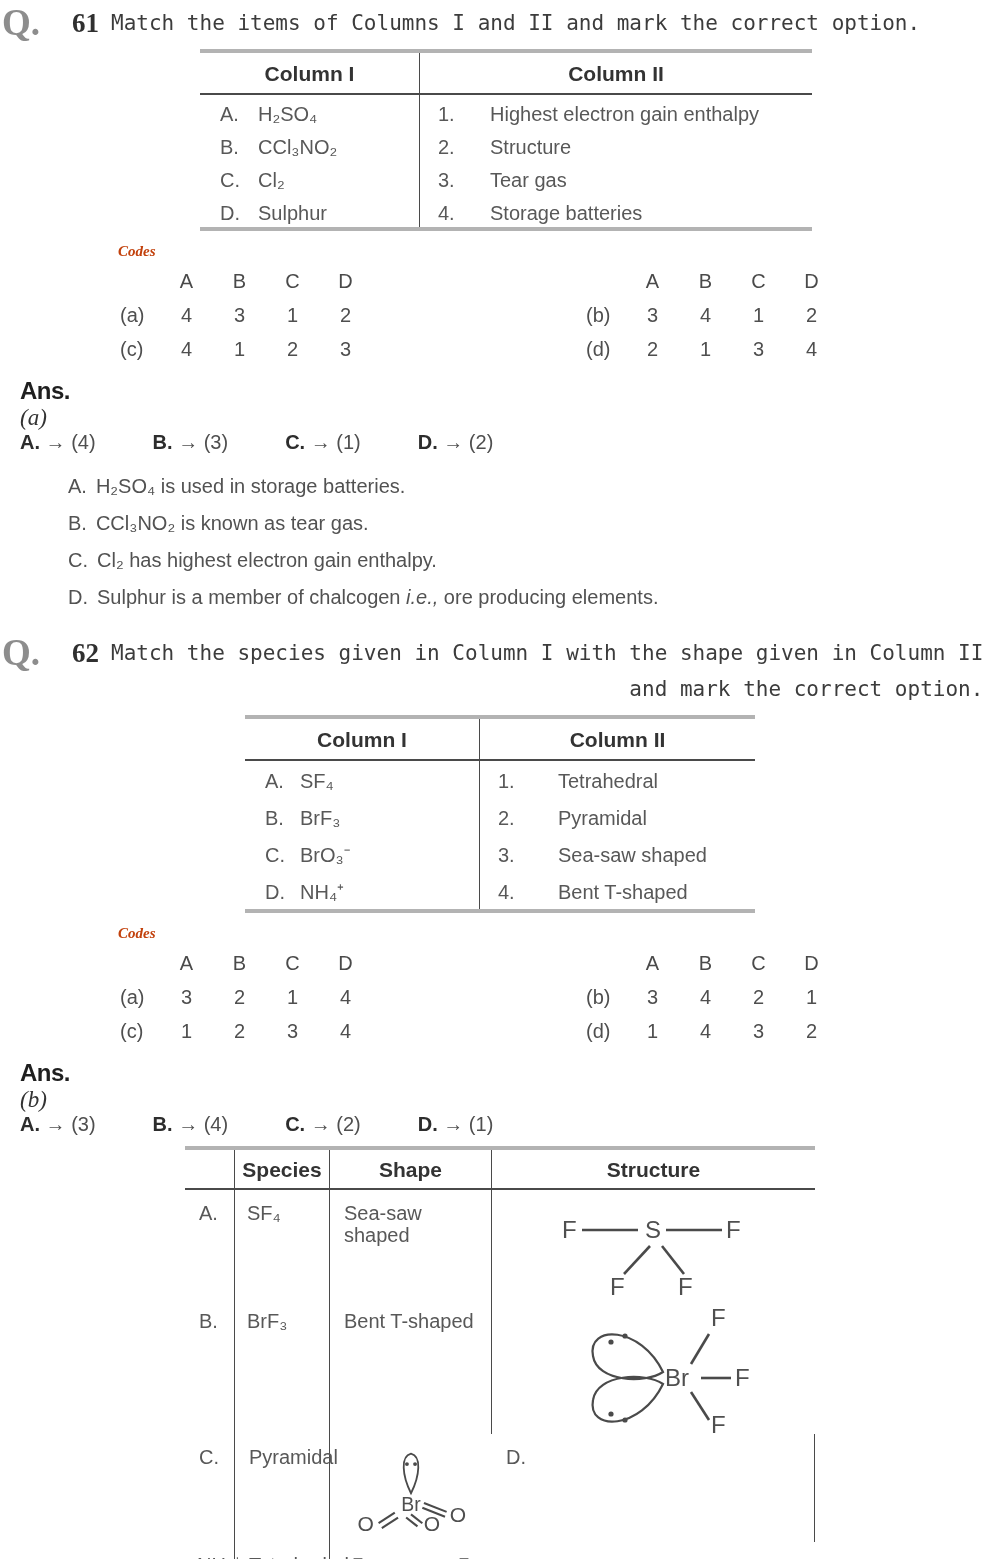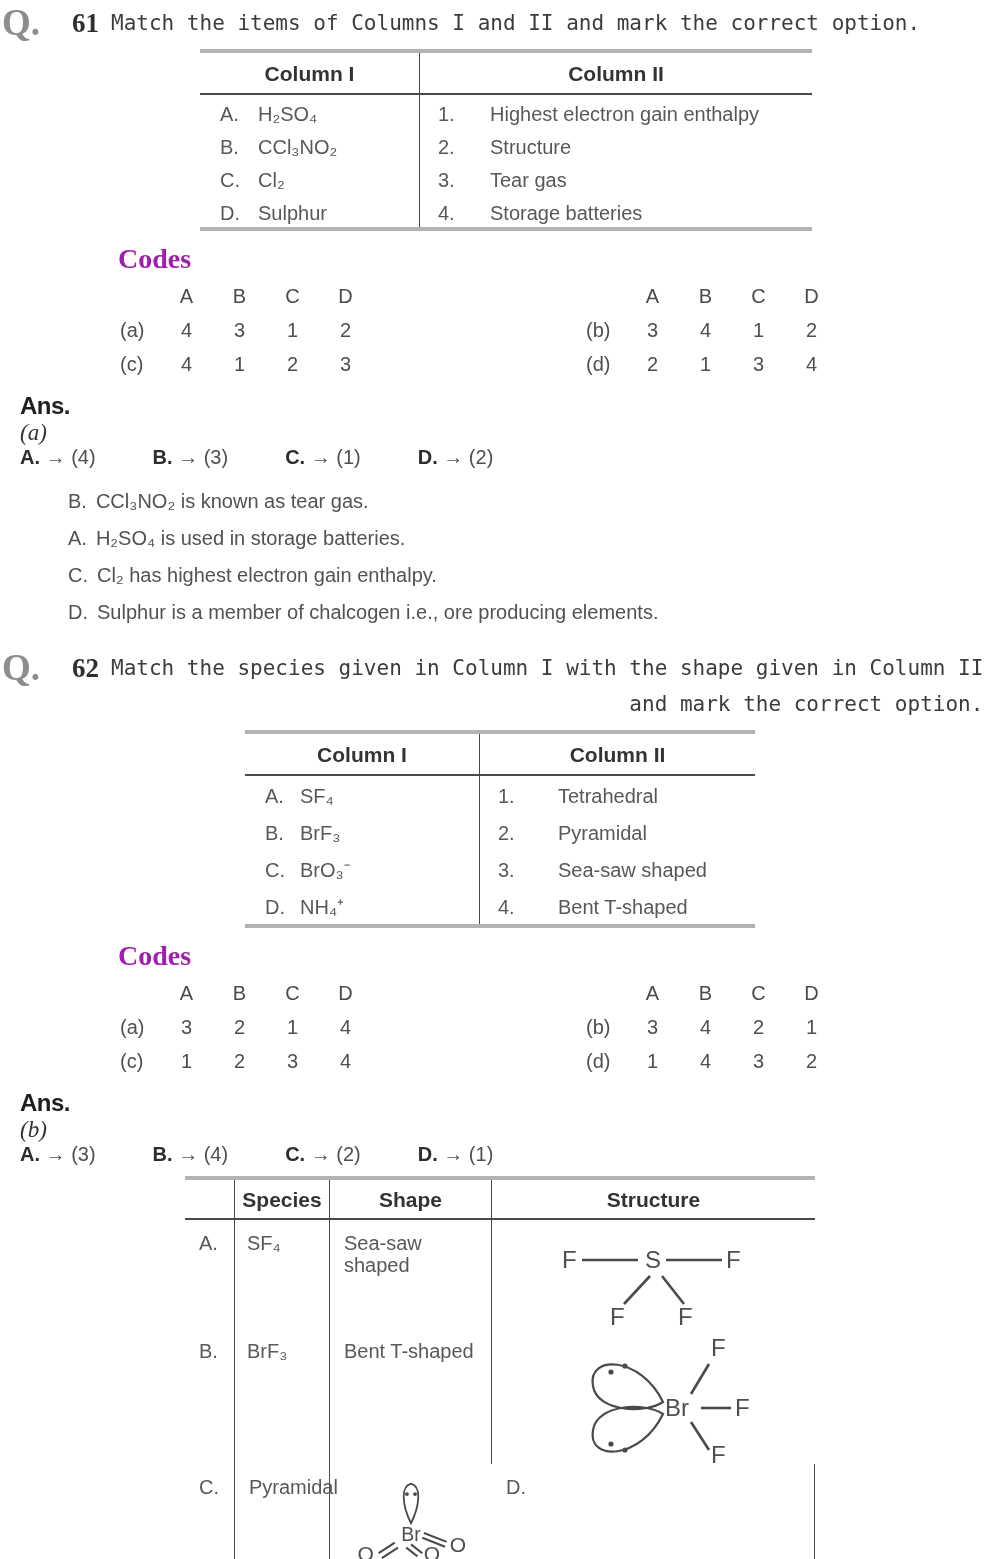--- a/index.html
+++ b/index.html
@@ -37,22 +37,22 @@
   .mh-left  { grid-column:1/3; border-right:1.5px solid #4a4a4a; }
   .mh-right { grid-column:3/5; }
   .mc { padding-top:8px; padding-bottom:3px; line-height:22px; }
   .mc.lbl  { padding-left:20px; }
   .mc.item { border-right:1.5px solid #4a4a4a; }
   .mc.num  { padding-left:18px; }
   .mc.itm-txt { padding-left:0; }
   .q62-table .mc { padding-top:9px; padding-bottom:6px; }
   
   .codes-title {
-    font-family:"Liberation Serif", serif; font-weight:bold; font-size:28px;
-    color:#a21caf; margin:12px 0 0 118px;
+    font-family:"Liberation Serif", serif; font-weight:bold; font-size:15px;
+    color:#c2410c; margin:12px 0 0 118px;font-style:italic;
   }
   .codes-wrap { display:flex; margin-left:118px; margin-top:4px; }
   .codes-block { display:grid; grid-template-columns:42px 53px 53px 53px 53px; }
   .codes-block.right { margin-left:212px; }
   .cc { font-size:20px; color:#4f4f4f; text-align:center; padding:7px 0; line-height:20px; }
   .cc.hdr { color:#4a4a4a; }
   .cc.lbl { text-align:left; padding-left:2px; }
   
   .ans-row { display:flex; align-items:baseline; margin:11px 0 0 2px;flex-direction:column; }
   .ans-label { font-weight:bold; font-size:24px; color:#1f1f1f; letter-spacing:-0.5px; }
@@ -60,21 +60,21 @@
     font-family:"Liberation Serif", serif; font-style:italic; font-size:23px;
     color:#333333; margin-left:12px;
   }
   .mappings { display:flex; margin-left:18px; }
   .map { font-size:20px; color:#4f4f4f; margin-right:57px; white-space:nowrap; }
   .map .from { font-weight:bold; color:#2d2d2d; }
   
   .explist { margin:20px 0 0 68px; }
   .exp { font-size:20px; color:#525252; line-height:24px; margin-bottom:13px; }
   .exp .exp-label { margin-right:9px; }
-  .exp .it { }
+  .exp .it { font-style:italic; }
   
   .summary-table {
     display:grid; grid-template-columns:50px 95px 162px 323px; width:630px;
     margin:10px 0 0 185px; border-top:4px solid #b3b3b3; border-bottom:4px solid #b3b3b3;
     font-size:20px; color:#585858;
   }
   .sh {
     font-weight:bold; color:#333333; font-size:21px; text-align:center;
     padding:8px 0 6px; border-bottom:2px solid #4a4a4a;
   }
@@ -169,22 +169,22 @@
   <span class="ans-opt">(a)</span>
   <span class="mappings">
     <span class="map"><span class="from">A.</span> <span>→</span> <span>(4)</span></span>
     <span class="map"><span class="from">B.</span> <span>→</span> <span>(3)</span></span>
     <span class="map"><span class="from">C.</span> <span>→</span> <span>(1)</span></span>
     <span class="map"><span class="from">D.</span> <span>→</span> <span>(2)</span></span>
   </span>
 </div>
 
 <div class="explist">
+  <div class="exp"><span class="exp-label">A.</span><span>H₂SO₄ is used in storage batteries.</span></div>
   <div class="exp"><span class="exp-label">B.</span><span>CCl₃NO₂ is known as tear gas.</span></div>
-  <div class="exp"><span class="exp-label">A.</span><span>H₂SO₄ is used in storage batteries.</span></div>
   <div class="exp"><span class="exp-label">C.</span><span>Cl₂ has highest electron gain enthalpy.</span></div>
   <div class="exp"><span class="exp-label">D.</span><span>Sulphur is a member of chalcogen </span><span class="it">i.e.,</span><span> ore producing elements.</span></div>
 </div>
 
 <div class="q-header q62-header">
   <span class="q-mark">Q.</span>
   <span class="q-num">62</span>
   <span class="q-text">
     <span style="display:block">Match the species given in Column I with the shape given in Column II</span>
     <span style="display:block">and mark the correct option.</span>

